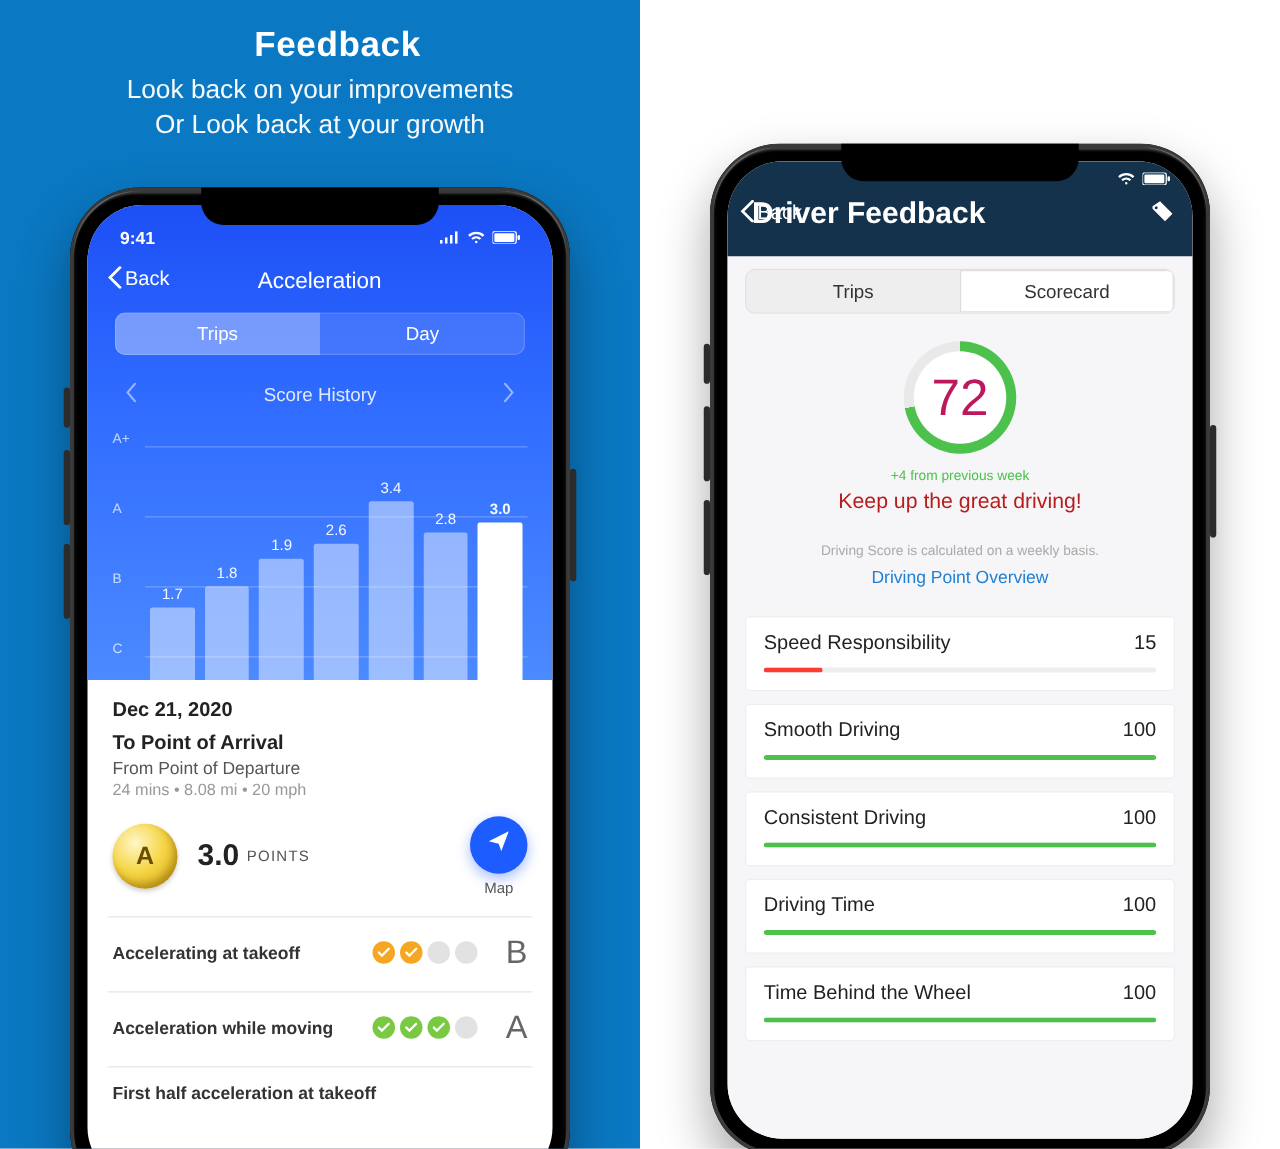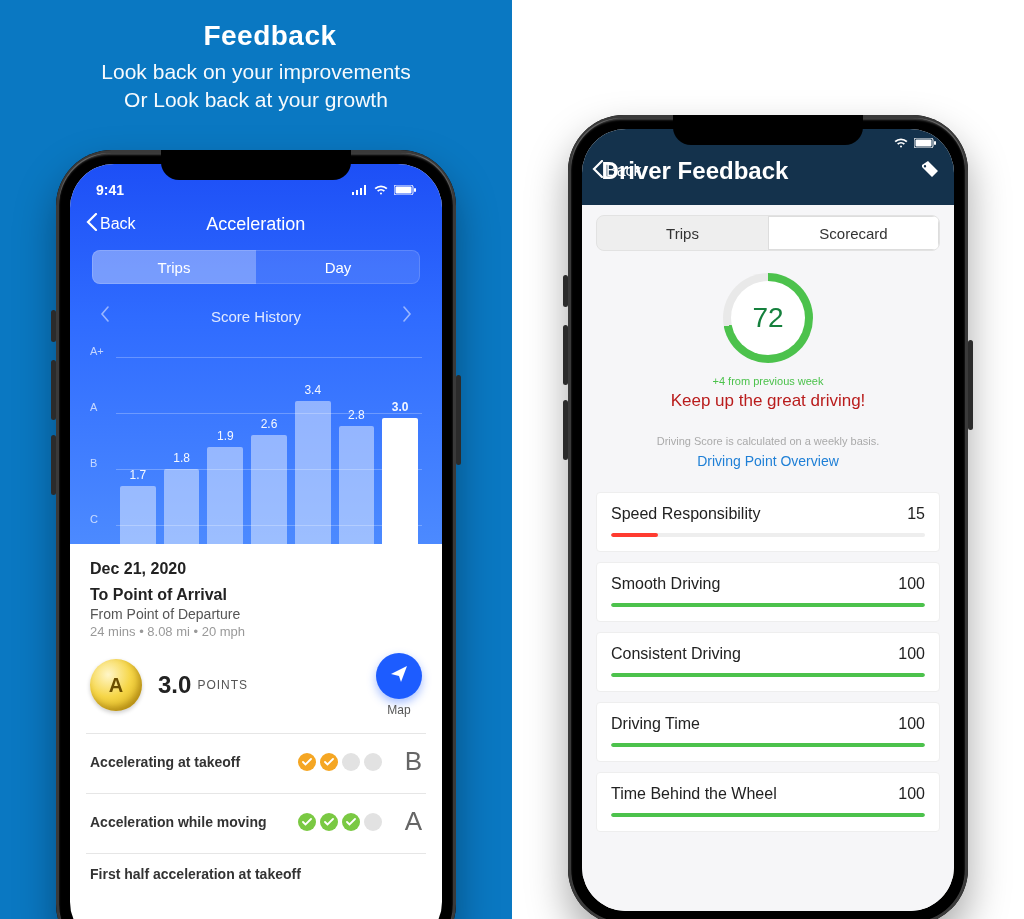--- a/index.html
+++ b/index.html
@@ -133,21 +133,21 @@
 
   .gauge-wrap{ text-align:center; margin-top:22px;}
   .gauge{ width:90px; height:90px; margin:0 auto; position:relative;}
   .gauge .bg{
     width:90px; height:90px; border-radius:50%;
     background:conic-gradient(#4cc24c 0deg 259deg, #e9e9e9 259deg 360deg);
   }
   .gauge .inner{
     position:absolute; inset:8px; background:#fff; border-radius:50%;
     display:flex; align-items:center; justify-content:center;
-    font-size:28px; color:#15803d; font-weight:300;
+    font-size:41px; color:#be185d; font-weight:300;
   }
   .delta{ color:#4cc24c; font-size:11px; margin-top:12px;}
   .keepup{ font-size:17px; color:#b91c1c; margin-top:4px;}
   .calc-note{ font-size:11px; color:#aaa; margin-top:24px;}
   .overview-link{ font-size:14px; color:#1e7fd6; margin-top:6px; cursor:pointer; display:inline-block;}
 
   .metrics{ margin-top:22px; }
   .m-card{
     background:#fff; border:1px solid #eee; border-radius:4px;
     padding:12px 14px 14px; margin-bottom:10px;

